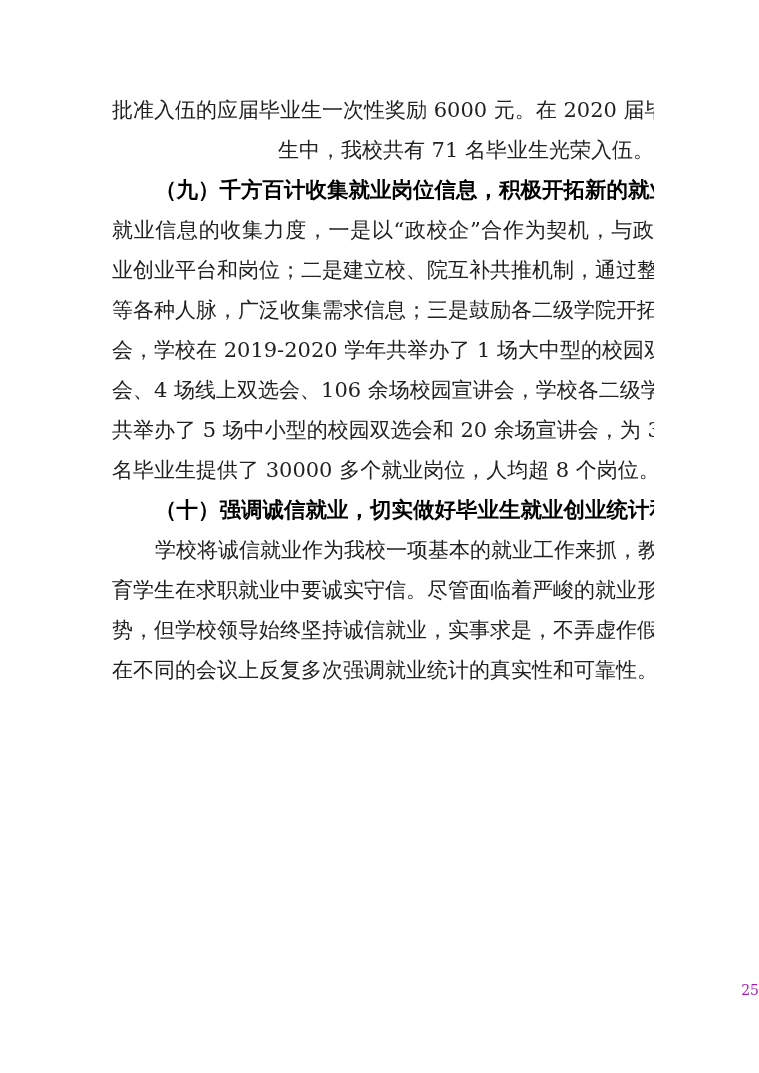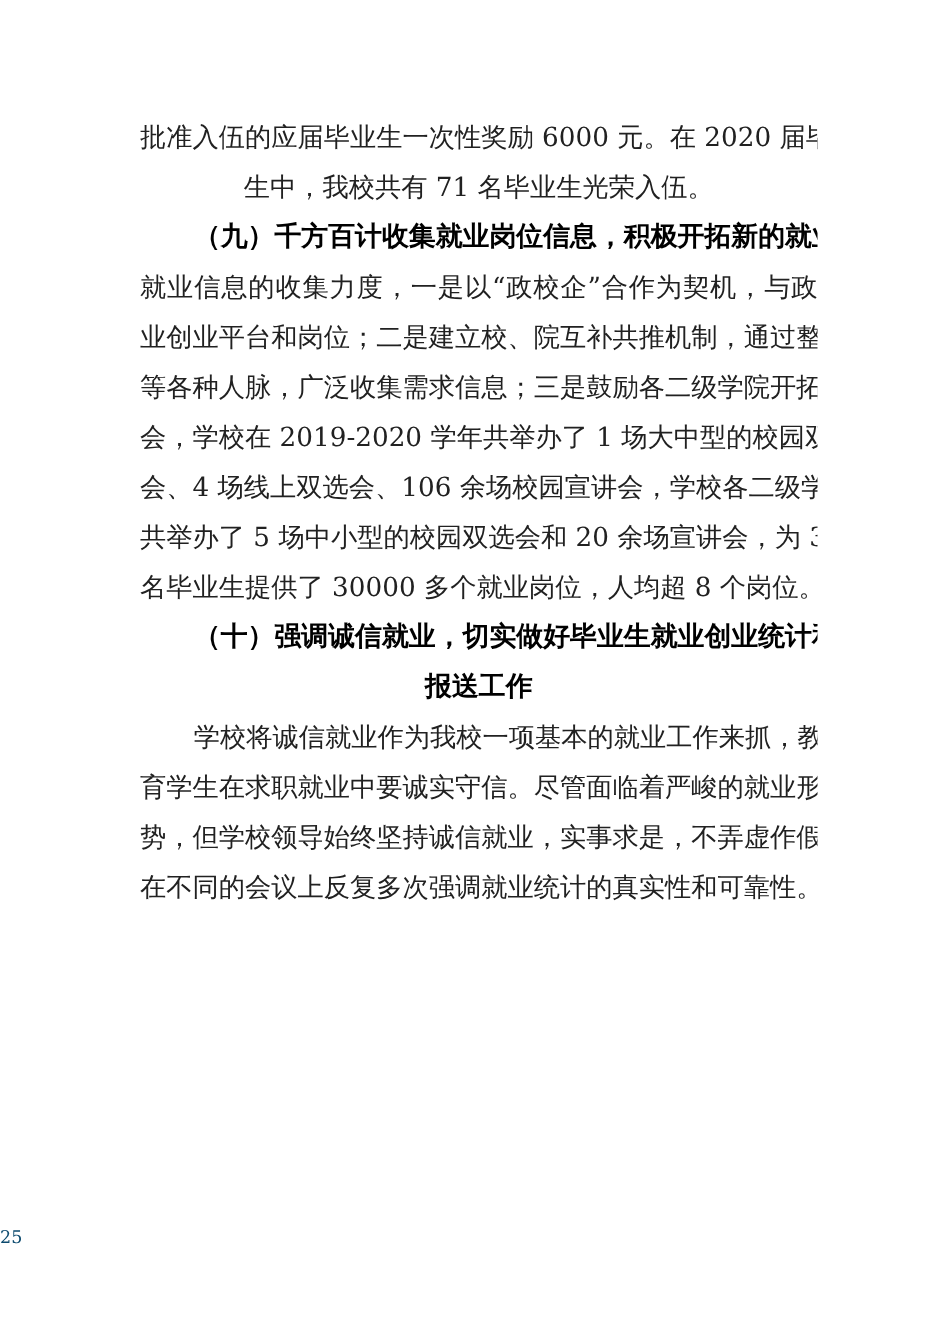--- a/index.html
+++ b/index.html
@@ -27,65 +27,64 @@
     top: 90px;
     width: 542px;
     color: #212121;
     font-size: 21px;
   }
   .line {
     height: 40px;
     line-height: 40px;
     white-space: nowrap;
     overflow: hidden;
-    text-align: center;
+    text-align: right;
   }
   .fill {
     text-align: justify;
     text-align-last: justify;
   }
   .indent {
     text-indent: 43px;
   }
   .heading {
     font-family: "DejaVu Sans", "Liberation Sans", sans-serif;
     font-weight: 700;
     color: #000000;
     font-size: 21.5px;
   }
   .page-number {
     position: absolute;
     left: 0;
     top: 981px;
     width: 759px;
-    text-align: left;
+    text-align: right;
     font-size: 14px;
     line-height: 18px;
-    color: #0c4a6e;
+    color: #a21caf;
     font-family: "DejaVu Serif", "Liberation Serif", serif;
   }
 </style>
 </head>
 <body>
 
 <div class="page">
 
   <div class="doc">
     <div class="line fill">批准入伍的应届毕业生一次性奖励 6000 元。在 2020 届毕业</div>
     <div class="line">生中，我校共有 71 名毕业生光荣入伍。</div>
     <div class="line heading indent fill">（九）千方百计收集就业岗位信息，积极开拓新的就业</div>
     <div class="line fill">就业信息的收集力度，一是以“政校企”合作为契机，与政</div>
     <div class="line fill">业创业平台和岗位；二是建立校、院互补共推机制，通过整</div>
     <div class="line fill">等各种人脉，广泛收集需求信息；三是鼓励各二级学院开拓</div>
     <div class="line fill">会，学校在 2019-2020 学年共举办了 1 场大中型的校园双选</div>
     <div class="line fill">会、4 场线上双选会、106 余场校园宣讲会，学校各二级学院</div>
     <div class="line fill">共举办了 5 场中小型的校园双选会和 20 余场宣讲会，为 3667</div>
     <div class="line">名毕业生提供了 30000 多个就业岗位，人均超 8 个岗位。</div>
     <div class="line heading indent fill">（十）强调诚信就业，切实做好毕业生就业创业统计和</div>
-    <div class="line heading">报送工作</div>
     <div class="line indent fill">学校将诚信就业作为我校一项基本的就业工作来抓，教</div>
     <div class="line fill">育学生在求职就业中要诚实守信。尽管面临着严峻的就业形</div>
     <div class="line fill">势，但学校领导始终坚持诚信就业，实事求是，不弄虚作假，</div>
     <div class="line fill">在不同的会议上反复多次强调就业统计的真实性和可靠性。</div>
   </div>
 
   <div class="page-number">25</div>
 
 </div>
 

